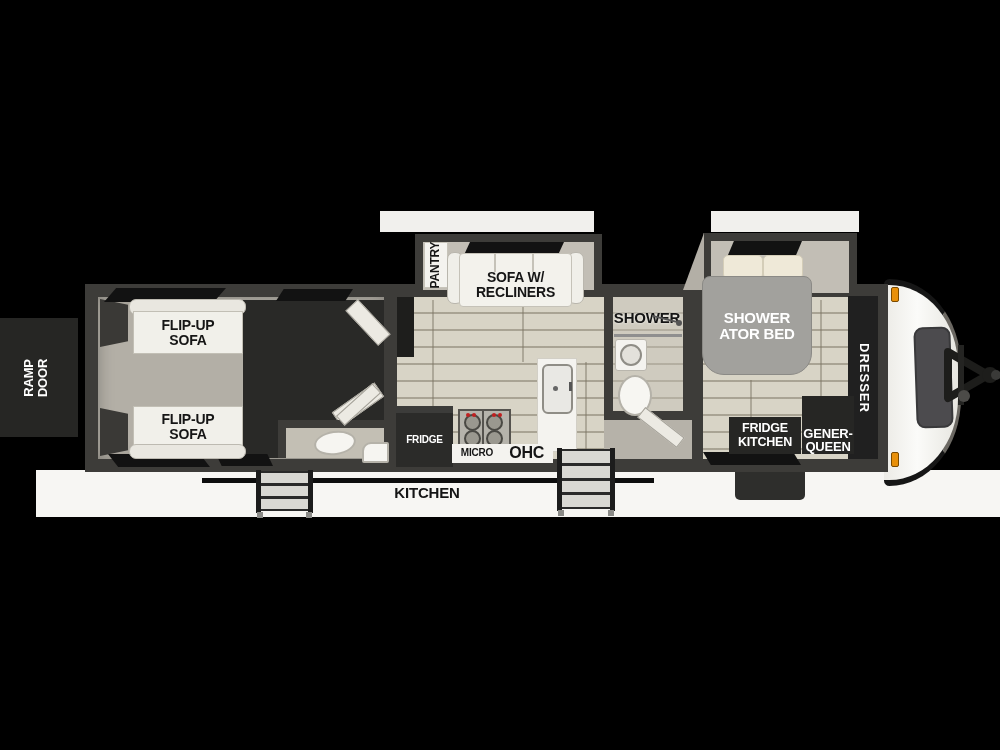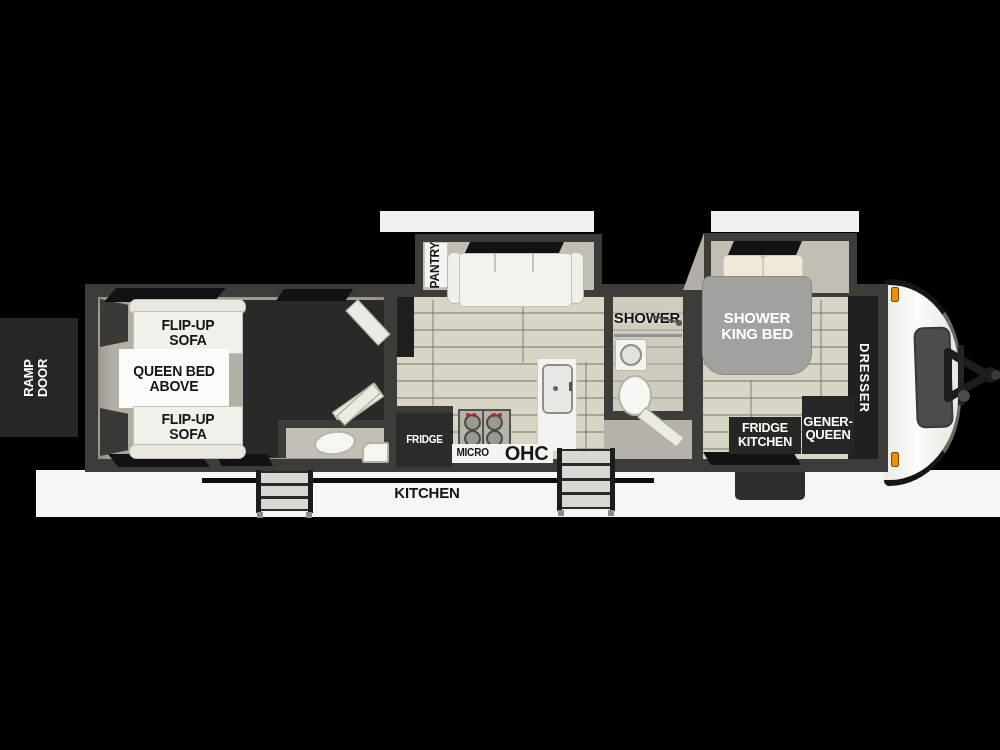--- a/index.html
+++ b/index.html
@@ -73,26 +73,20 @@
   <div class="abs win" style="left:108px;top:454px;width:102px;height:13px;clip-path:polygon(0 0,90% 0,100% 100%,10% 100%);"></div>
   <div class="abs win" style="left:216px;top:454px;width:57px;height:12px;clip-path:polygon(0 0,90% 0,100% 100%,10% 100%);"></div>
 
   <div class="abs" style="left:129px;top:299px;width:115px;height:14px;background:#e9e7e0;border:1px solid #bdbab1;border-radius:7px;"></div>
   <div class="abs white-fix" style="left:133px;top:311px;width:108px;height:41px;display:flex;align-items:center;justify-content:center;">
     <div class="lbl" style="font-size:14px;">
       <span style="display:block">FLIP-UP</span>
       <span style="display:block">SOFA</span>
     </div>
   </div>
-  <div class="abs" style="left:119px;top:349px;width:110px;height:59px;background:#fcfcfa;display:flex;align-items:center;justify-content:center;">
-    <div class="lbl" style="font-size:14px;">
-      <span style="display:block">QUEEN BED</span>
-      <span style="display:block">ABOVE</span>
-    </div>
-  </div>
   <div class="abs white-fix" style="left:133px;top:406px;width:108px;height:40px;display:flex;align-items:center;justify-content:center;">
     <div class="lbl" style="font-size:14px;">
       <span style="display:block">FLIP-UP</span>
       <span style="display:block">SOFA</span>
     </div>
   </div>
   <div class="abs" style="left:129px;top:444px;width:115px;height:13px;background:#e9e7e0;border:1px solid #bdbab1;border-radius:7px;"></div>
   <div class="flap" style="left:344px;top:314px;width:46px;height:15px;transform:rotate(47deg);"></div>
   <div class="flap" style="left:332px;top:396px;width:50px;height:15px;transform:rotate(-35deg);"></div>
 
@@ -125,21 +119,21 @@
     <div class="abs" style="left:22px;top:0;width:2px;height:34px;background:#55534e;"></div>
   </div>
   <div class="knob" style="left:466px;top:413px;"></div>
   <div class="knob" style="left:472px;top:413px;"></div>
   <div class="knob" style="left:492px;top:413px;"></div>
   <div class="knob" style="left:498px;top:413px;"></div>
 
   <div class="abs" style="left:452px;top:444px;width:101px;height:19px;background:#f4f3ef;
               display:flex;align-items:center;justify-content:center;gap:16px;">
     <span class="lbl" style="font-size:10px;">MICRO</span>
-    <span class="lbl" style="font-size:20px;">OHC</span>
+    <span class="lbl" style="font-size:16px;">OHC</span>
   </div>
 
   <div class="abs plank" style="left:558px;top:455px;width:56px;height:17px;"></div>
   <div class="steps" style="left:557px;top:448px;width:58px;height:68px;">
     <div class="rail" style="left:0;"></div>
     <div class="rail" style="right:0;"></div>
     <div class="treads">
       <div class="tread"></div>
         <div class="tread"></div>
         <div class="tread"></div>
@@ -179,32 +173,32 @@
   <div class="abs" style="left:703px;top:233px;width:154px;height:60px;background:#c2beb5;
               border-top:8px solid #3d3c39;border-left:8px solid #3d3c39;border-right:8px solid #3d3c39;box-sizing:border-box;"></div>
   <div class="abs" style="left:683px;top:233px;width:21px;height:57px;background:#b3afa6;clip-path:polygon(100% 0,100% 100%,0 100%);"></div>
   <div class="abs win" style="left:728px;top:241px;width:74px;height:14px;clip-path:polygon(8% 0,100% 0,92% 100%,0 100%);"></div>
   <div class="abs" style="left:723px;top:255px;width:38px;height:22px;background:#efe9d8;border:1px solid #d4cdb8;border-radius:5px;"></div>
   <div class="abs" style="left:763px;top:255px;width:38px;height:22px;background:#efe9d8;border:1px solid #d4cdb8;border-radius:5px;"></div>
   <div class="abs" style="left:702px;top:276px;width:108px;height:97px;background:#a2a19d;border:1px solid #8b8a86;
               border-radius:8px 8px 22px 22px;display:flex;align-items:center;justify-content:center;">
     <div class="lbl-w" style="font-size:15px;">
       <span style="display:block">SHOWER</span>
-      <span style="display:block">KING BED</span>
+      <span style="display:block">ATOR BED</span>
     </div>
   </div>
 
   <div class="abs" style="left:848px;top:296px;width:30px;height:163px;background:#202020;">
     <div class="vwrap" style="width:160px;height:16px;transform:translate(-50%,-50%) rotate(90deg);">
       <div class="lbl-w" style="width:160px;font-size:13px;letter-spacing:1px;">DRESSER</div>
     </div>
   </div>
 
   <div class="abs" style="left:802px;top:396px;width:52px;height:58px;background:#262624;
-              display:flex;align-items:flex-end;justify-content:center;padding-bottom:12px;box-sizing:border-box;">
+              display:flex;align-items:flex-end;justify-content:center;padding-bottom:0;box-sizing:border-box;">
     <div class="lbl-w" style="font-size:13px;">
       <span style="display:block">GENER-</span>
       <span style="display:block">QUEEN</span>
     </div>
   </div>
   <div class="abs" style="left:729px;top:417px;width:72px;height:37px;background:#262624;
               display:flex;align-items:center;justify-content:center;">
     <div class="lbl-w" style="font-size:12.5px;">
       <span style="display:block">FRIDGE</span>
       <span style="display:block">KITCHEN</span>
@@ -217,20 +211,24 @@
   <div class="abs" style="left:424px;top:242px;width:22px;height:44px;background:#f4f3ef;border:1px solid #c7c4ba;">
     <div class="vwrap" style="width:48px;height:14px;transform:translate(-50%,-50%) rotate(-90deg);">
       <div class="lbl" style="width:48px;font-size:12px;">PANTRY</div>
     </div>
   </div>
   <div class="abs" style="left:447px;top:252px;width:14px;height:50px;background:#f0efe9;border:1px solid #b9b6ad;border-radius:7px;"></div>
   <div class="abs" style="left:568px;top:252px;width:14px;height:50px;background:#f0efe9;border:1px solid #b9b6ad;border-radius:7px;"></div>
   <div class="abs" style="left:459px;top:253px;width:111px;height:52px;background:#f3f2ec;border:1px solid #c5c2b8;border-radius:4px;">
     <div class="abs" style="left:34px;top:0;width:2px;height:18px;background:#c5c2b8;"></div>
     <div class="abs" style="left:72px;top:0;width:2px;height:18px;background:#c5c2b8;"></div>
+    <div class="lbl" style="position:absolute;left:0;right:0;top:16px;font-size:14px;">
+      <span style="display:block">SOFA W/</span>
+      <span style="display:block">RECLINERS</span>
+    </div>
   </div>
 
   <div class="abs" style="left:0;top:318px;width:78px;height:119px;background:#262624;">
     <div class="vwrap" style="width:110px;height:34px;transform:translate(-50%,-50%) rotate(-90deg);">
       <div class="lbl-w" style="width:110px;font-size:13px;">
         <span style="display:block">RAMP</span>
         <span style="display:block">DOOR</span>
       </div>
     </div>
   </div>

